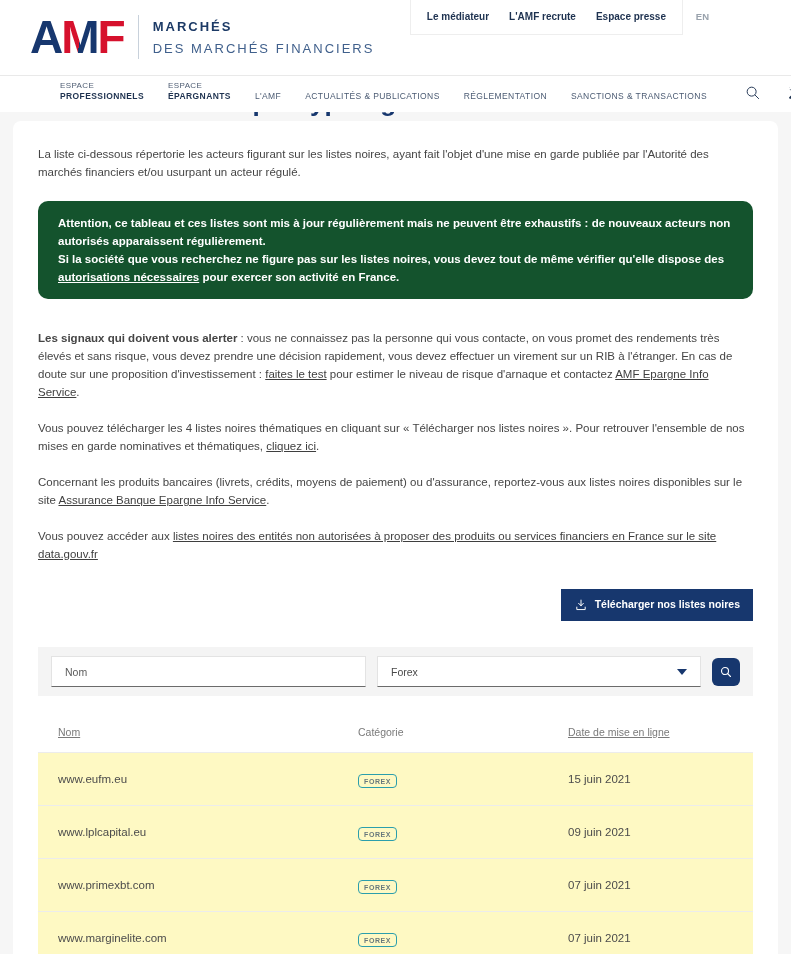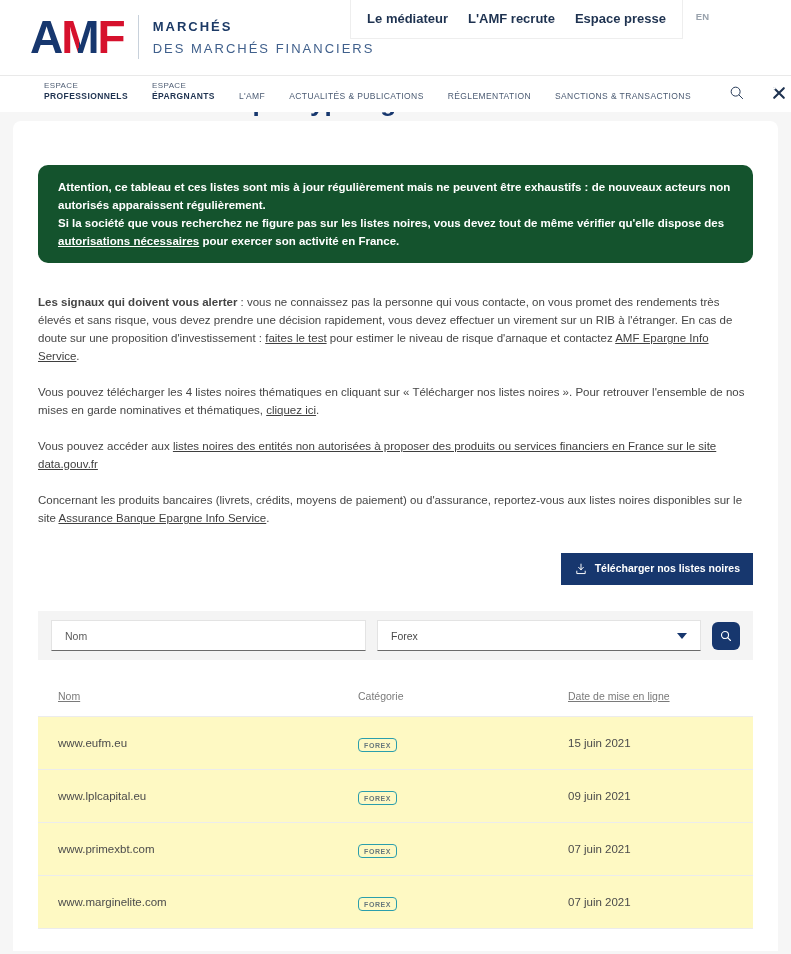--- a/index.html
+++ b/index.html
@@ -39,29 +39,29 @@
   .logo-divider{width:1px;height:44px;background:#c8d1db;}
   .wordmark{line-height:1.35;}
   .wordmark .w1{font-size:13px;font-weight:bold;color:#1c3a66;letter-spacing:2px;}
   .wordmark .w2{font-size:13px;color:#40608c;letter-spacing:2px;}
 
   .utility-box{
     position:absolute;right:108px;top:0;display:flex;gap:20px;align-items:center;
     border:1px solid #eeeeee;border-top:none;padding:11px 16px 12px;background:#fff;
   }
   .utility-box a{
-    font-size:13px;font-weight:bold;color:#1e3250;text-decoration:none;white-space:nowrap;
+    font-size:10px;font-weight:bold;color:#1e3250;text-decoration:none;white-space:nowrap;
   }
   .lang-link{
     position:absolute;right:82px;top:11px;font-size:9.5px;color:#99a2ac;text-decoration:none;font-weight:bold;
   }
 
   .main-nav{
     display:flex;align-items:flex-end;gap:24px;
-    padding:6px 0 10px 44px;height:36px;background:#fff;
+    padding:6px 0 10px 60px;height:36px;background:#fff;
   }
   .nav-item{
     text-decoration:none;line-height:1.25;
     font-size:8.5px;letter-spacing:.4px;color:var(--nav-dim);white-space:nowrap;
   }
   .nav-item .eyebrow{display:block;font-size:8px;color:#4e5d73;font-weight:normal;}
   .nav-item.bold{font-weight:bold;color:#1e3250;}
   .nav-icons{display:flex;gap:26px;margin-left:14px;align-items:center;padding-bottom:1px;}
   .nav-icons svg{display:block;}
 
@@ -192,30 +192,31 @@
   </nav>
 </header>
 
 <main class="page">
   <div class="clipped-heading">
     <h1>Les listes noires par typologie</h1>
   </div>
 
   <div class="card">
 
+    <p class="para"><span>La liste ci-dessous répertorie les acteurs figurant sur les listes noires, ayant fait l'objet d'une mise en garde publiée par l'Autorité des marchés financiers et/ou usurpant un acteur régulé.</span></p>
 
     <div class="warning-box"><span>Attention, ce tableau et ces listes sont mis à jour régulièrement mais ne peuvent être exhaustifs : de nouveaux acteurs non autorisés apparaissent régulièrement.</span><br><span>Si la société que vous recherchez ne figure pas sur les listes noires, vous devez tout de même vérifier qu'elle dispose des </span><a href="#" class="lnk">autorisations nécessaires</a><span> pour exercer son activité en France.</span></div>
 
     <p class="para"><span class="b">Les signaux qui doivent vous alerter</span><span> : vous ne connaissez pas la personne qui vous contacte, on vous promet des rendements très élevés et sans risque, vous devez prendre une décision rapidement, vous devez effectuer un virement sur un RIB à l'étranger. En cas de doute sur une proposition d'investissement : </span><a href="#" class="lnk">faites le test</a><span> pour estimer le niveau de risque d'arnaque et contactez </span><a href="#" class="lnk">AMF Epargne Info Service</a><span>.</span></p>
 
     <p class="para"><span>Vous pouvez télécharger les 4 listes noires thématiques en cliquant sur « Télécharger nos listes noires ». Pour retrouver l'ensemble de nos mises en garde nominatives et thématiques, </span><a href="#" class="lnk">cliquez ici</a><span>.</span></p>
 
+    <p class="para"><span>Concernant les produits bancaires (livrets, crédits, moyens de paiement) ou d'assurance, reportez-vous aux listes noires disponibles sur le site </span><a href="#" class="lnk">Assurance Banque Epargne Info Service</a><span>.</span></p>
+
     <p class="para"><span>Vous pouvez accéder aux </span><a href="#" class="lnk">listes noires des entités non autorisées à proposer des produits ou services financiers en France sur le site data.gouv.fr</a></p>
-
-    <p class="para"><span>Concernant les produits bancaires (livrets, crédits, moyens de paiement) ou d'assurance, reportez-vous aux listes noires disponibles sur le site </span><a href="#" class="lnk">Assurance Banque Epargne Info Service</a><span>.</span></p>
 
     <div class="download-row">
       <button class="download-btn">
         <span>
           <svg width="14" height="14" viewBox="0 0 20 20">
               <path d="M10 3v8 M10 11l-3.4-3.4 M10 11l3.4-3.4" stroke="#fff" stroke-width="1.4" fill="none" stroke-linecap="round"></path>
               <path d="M4 13v3.5h12V13" stroke="#fff" stroke-width="1.4" fill="none" stroke-linecap="round" stroke-linejoin="round"></path>
             </svg>
         </span>
         <span>Télécharger nos listes noires</span>

